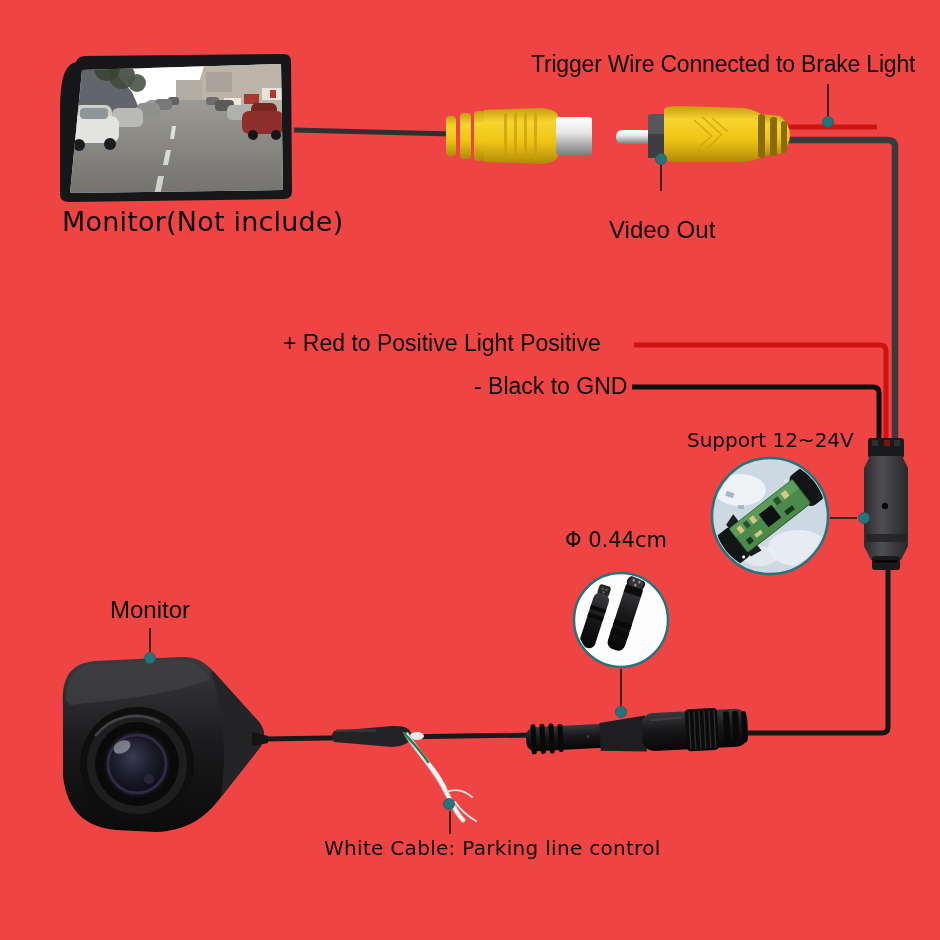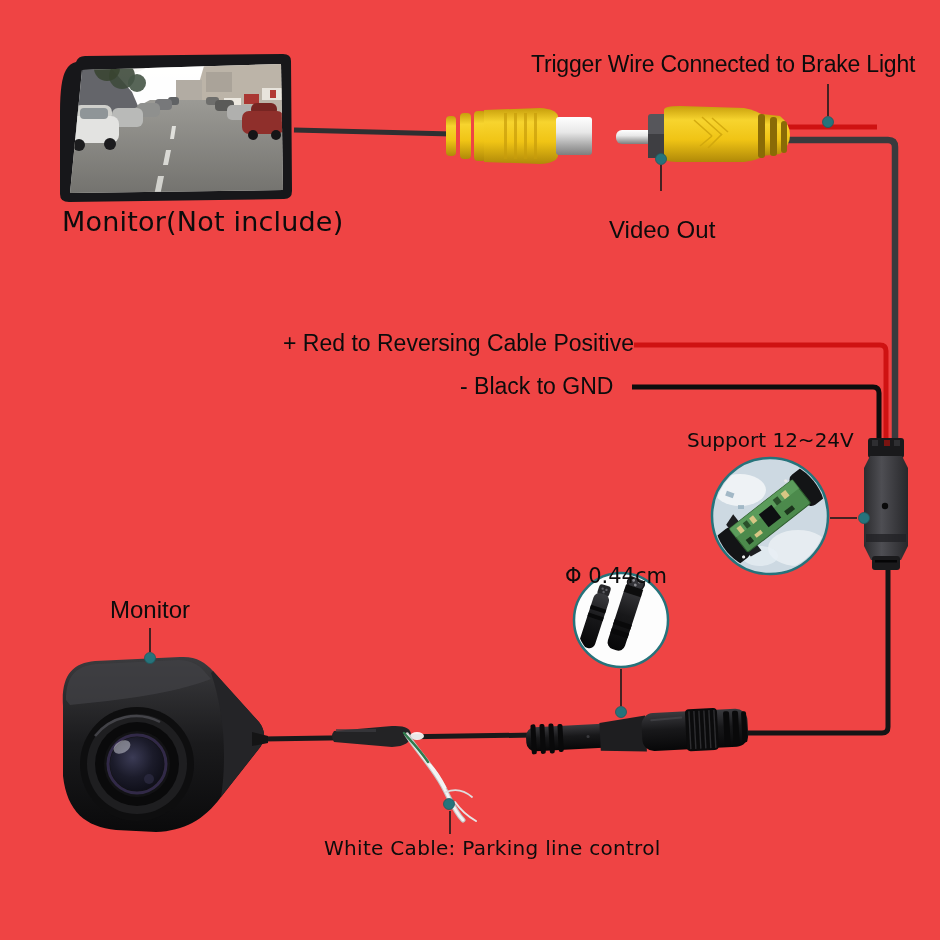--- a/index.html
+++ b/index.html
@@ -6,23 +6,23 @@
   .stage{position:relative;width:940px;height:940px;background:#ef4444;overflow:hidden;
          font-family:"Liberation Sans",sans-serif;padding-left:28px;}
   .gfx{position:absolute;left:0;top:0;width:940px;height:940px;}
   .lbl{position:absolute;white-space:nowrap;color:#0c0c0c;z-index:5;}
   .lbl-arial{font-family:"Liberation Sans",sans-serif;}
   .lbl-geo{font-family:"DejaVu Sans",sans-serif;}
   #lbl-trigger{left:531px;top:51px;font-size:23px;letter-spacing:-0.2px;}
   #lbl-video{left:609px;top:191px;font-size:24px;margin-top:25px;}
   #lbl-monitor{left:62px;top:206px;font-size:27px;letter-spacing:.2px;}
   #lbl-red{left:283px;top:330px;font-size:23px;}
-  #lbl-gnd{left:460px;top:373px;font-size:23px;}
+  #lbl-gnd{left:474px;top:373px;font-size:23px;}
   #lbl-support{left:687px;top:428px;font-size:20px;}
-  #lbl-dia{left:565px;top:528px;font-size:21px;margin-top:36px;}
+  #lbl-dia{left:565px;top:528px;font-size:21px;}
   #lbl-camera{left:110px;top:596px;font-size:24px;}
   #lbl-white{left:324px;top:836px;font-size:20px;letter-spacing:.3px;}
 </style>
 </head>
 <body>
 
 <div class="stage">
 
   <svg class="gfx" viewBox="0 0 940 940">
     <defs>
@@ -299,19 +299,19 @@
       <circle cx="150" cy="658" r="5.5"></circle>
       <circle cx="864" cy="518" r="5.5"></circle>
       <circle cx="621" cy="712" r="5.5"></circle>
       <circle cx="449" cy="804" r="5.5"></circle>
     </g>
   </svg>
 
   <div class="lbl lbl-arial" id="lbl-trigger">Trigger Wire Connected to Brake Light</div>
   <div class="lbl lbl-arial" id="lbl-video">Video Out</div>
   <div class="lbl lbl-geo" id="lbl-monitor">Monitor(Not include)</div>
-  <div class="lbl lbl-arial" id="lbl-red">+ Red to Reversing Cable Positive</div>
+  <div class="lbl lbl-arial" id="lbl-red">+ Red to Positive Light Positive</div>
   <div class="lbl lbl-arial" id="lbl-gnd">- Black to GND</div>
   <div class="lbl lbl-geo" id="lbl-support">Support 12~24V</div>
   <div class="lbl lbl-geo" id="lbl-dia">Φ 0.44cm</div>
   <div class="lbl lbl-arial" id="lbl-camera">Monitor</div>
   <div class="lbl lbl-geo" id="lbl-white">White Cable: Parking line control</div>
 </div>
 
 </body></html>

